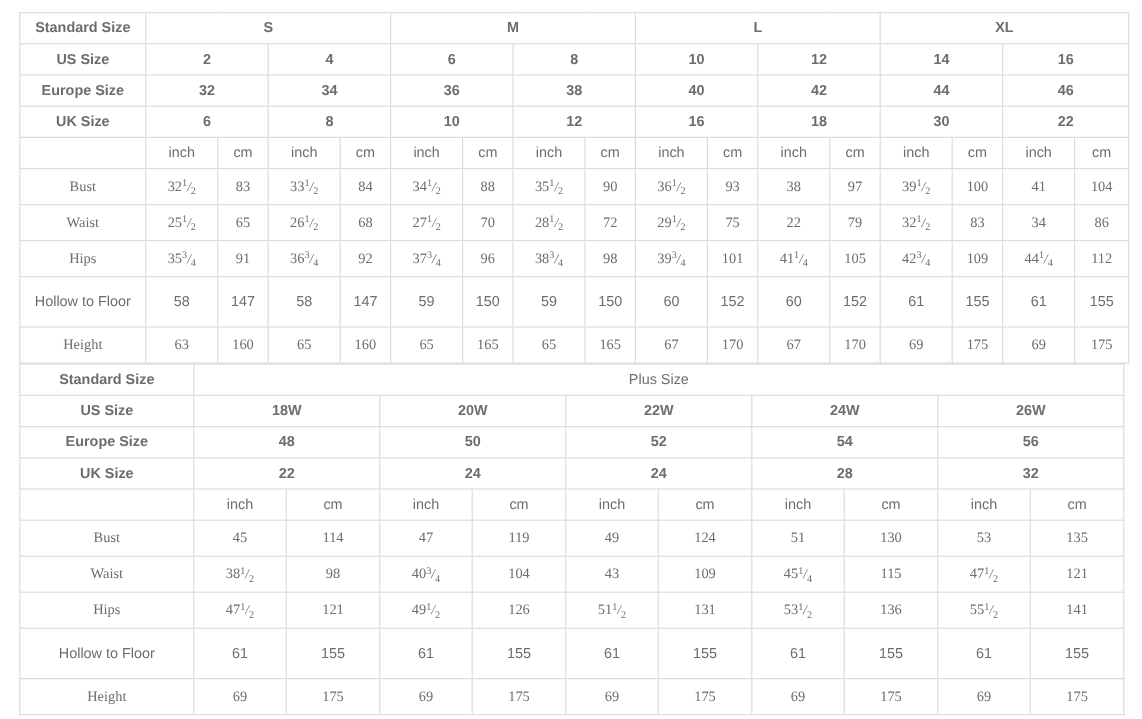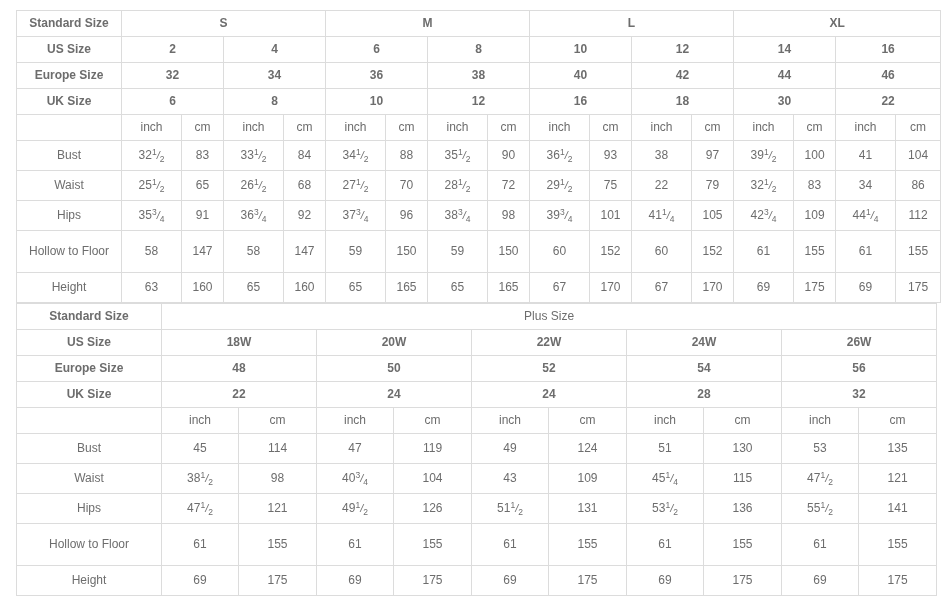--- a/index.html
+++ b/index.html
@@ -69,21 +69,21 @@
   td.plus-label {
     background: #ededed;
     color: #1a1a1a;
     font-weight: normal;
     font-size: 12.5px;
     text-align: left;
     padding-left: 12px;
   }
   .tall { height: 42px; }
   .tall-32 { height: 32px; }
-  .row-h { height: 30px; }
+  .row-h { height: 30px; font-family: Liberation Serif, serif; }
   .hdr-h { height: 22px; }
   .frac {
     display: inline-block;
     white-space: nowrap;
   }
   .frac .num {
     font-size: 8.5px;
     vertical-align: 4px;
   }
   .frac .sl {

